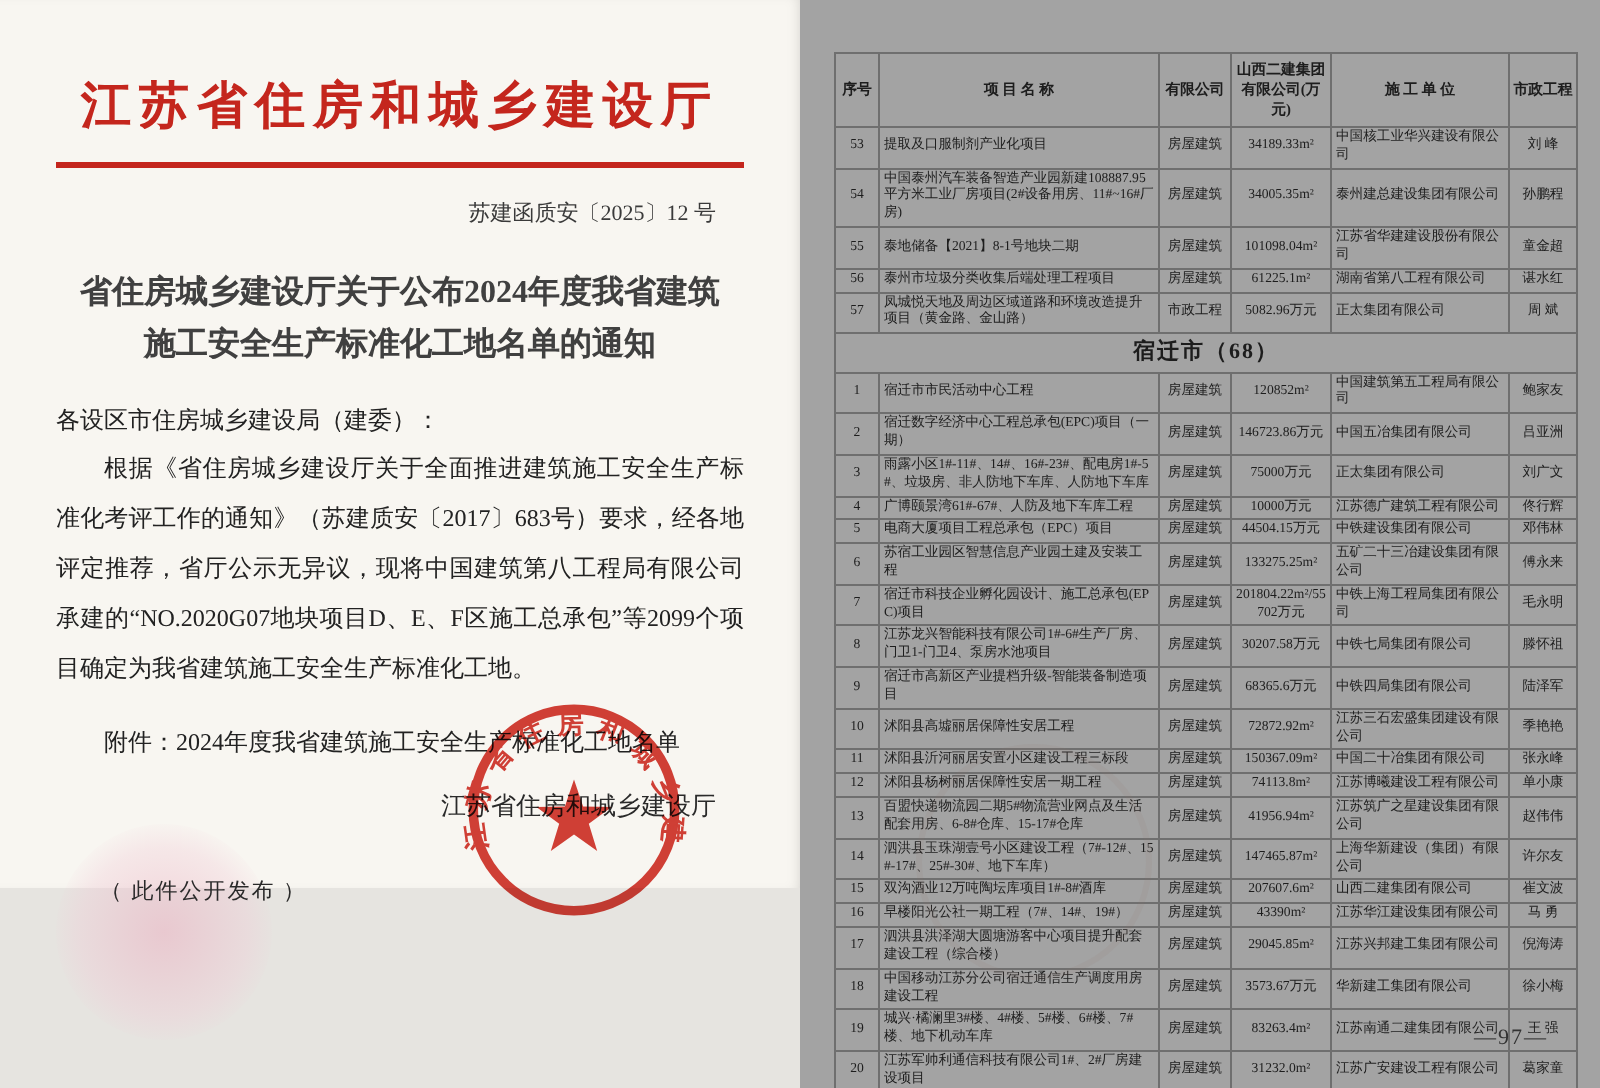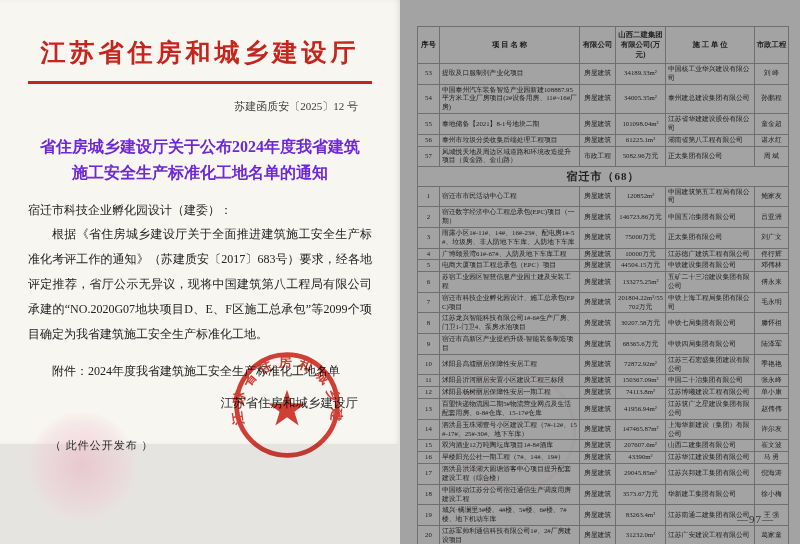--- a/index.html
+++ b/index.html
@@ -8,21 +8,21 @@
   .pages { display:flex; width:800px; height:544px; }
 
   
   .page-left { width:400px; height:444px; background:#f8f6f1; position:relative;
                padding:32px 28px 0 28px; box-shadow:inset -4px 0 8px -6px rgba(0,0,0,.25); }
   .agency-title { font-size:25px; font-weight:bold; color:#c4261d; text-align:center;
                   letter-spacing:4px; margin-top:4px; white-space:nowrap; }
   .red-rule { width:344px; height:3px; background:#c4261d; margin:12px auto 0 auto; }
   .doc-number { text-align:right; font-size:11px; color:#3a3a3a; margin:15px 14px 0 0; }
   .notice-title { margin-top:20px; text-align:center; font-size:16px; font-weight:bold;
-                  line-height:1.65; color:#6d28d9; }
+                  line-height:1.65; color:#404040; }
   .salutation { margin-top:15px; font-size:12px; color:#222; }
   .body-para { margin-top:3px; font-size:12px; line-height:2.08; text-align:justify;
                text-indent:24px; color:#222; }
   .attachment { margin-top:16px; text-indent:24px; font-size:12px; color:#222; }
   .signature-block { position:absolute; right:42px; top:390px; text-align:center;
                      font-size:12.5px; line-height:2.1; color:#2a2a2a; z-index:2; }
   .public-note { position:absolute; left:50px; top:438px; font-size:11px;
                  letter-spacing:1px; color:#2a2a2a; z-index:3; }
   .seal { position:absolute; left:230px; top:348px; width:114px; height:114px;
           z-index:4; opacity:.88; mix-blend-mode:multiply; }
@@ -59,21 +59,21 @@
 <div class="pages">
 
   <div class="page-left">
     <div class="agency-title">江苏省住房和城乡建设厅</div>
     <div class="red-rule"></div>
     <div class="doc-number">苏建函质安〔2025〕12 号</div>
     <div class="notice-title">
       <div>省住房城乡建设厅关于公布2024年度我省建筑</div>
       <div>施工安全生产标准化工地名单的通知</div>
     </div>
-    <div class="salutation">宿迁市科技企业孵化园设计（建委）：</div>
+    <div class="salutation">各设区市住房城乡建设局（建委）：</div>
     <div class="body-para">根据《省住房城乡建设厅关于全面推进建筑施工安全生产标准化考评工作的通知》（苏建质安〔2017〕683号）要求，经各地评定推荐，省厅公示无异议，现将中国建筑第八工程局有限公司承建的“NO.2020G07地块项目D、E、F区施工总承包”等2099个项目确定为我省建筑施工安全生产标准化工地。</div>
     <div class="attachment">附件：2024年度我省建筑施工安全生产标准化工地名单</div>
 
     <div class="pink-blob"></div>
 
     <div class="signature-block">
       <div>江苏省住房和城乡建设厅</div>
     </div>
 
     <svg class="seal" viewBox="0 0 120 120" xmlns="http://www.w3.org/2000/svg">

